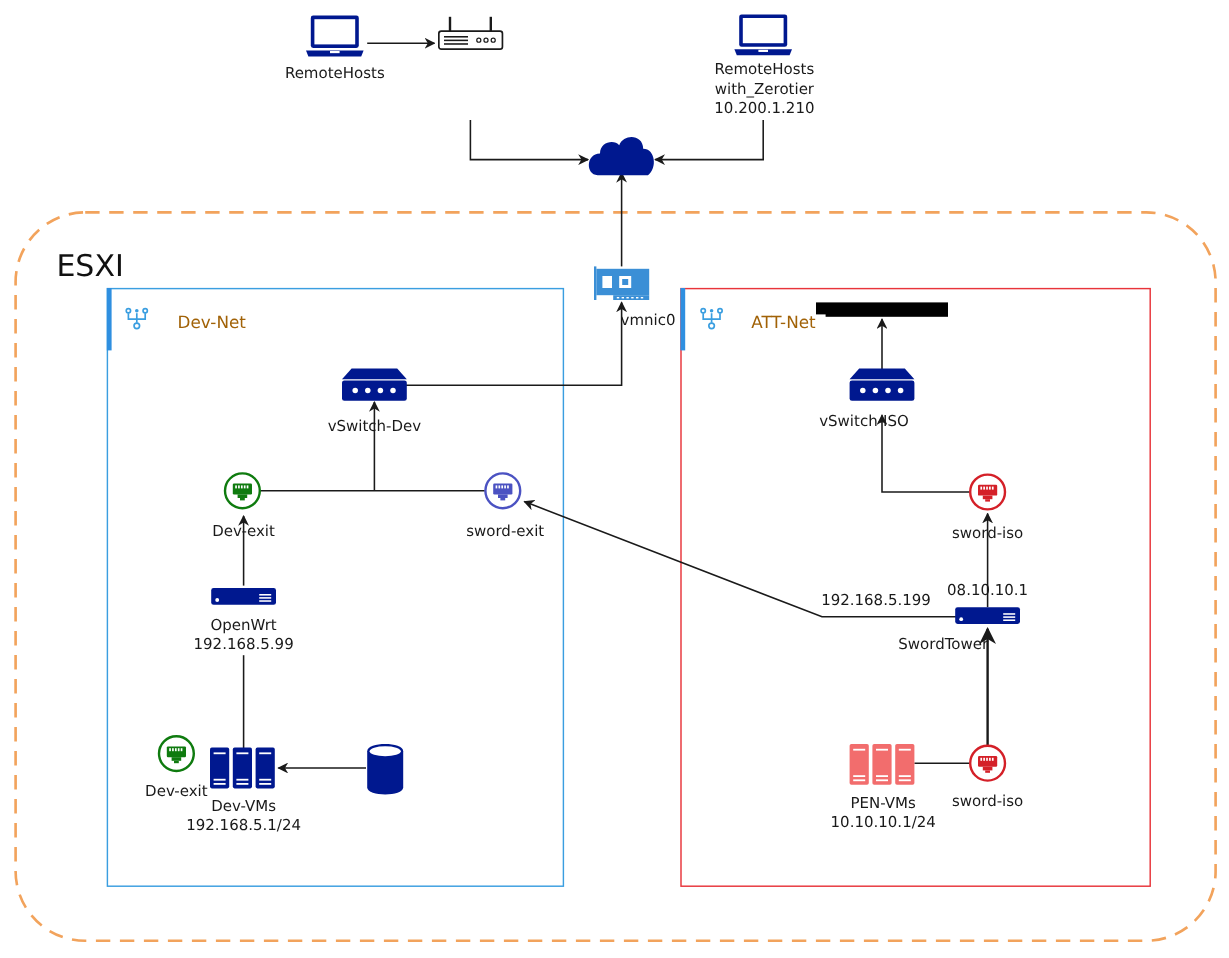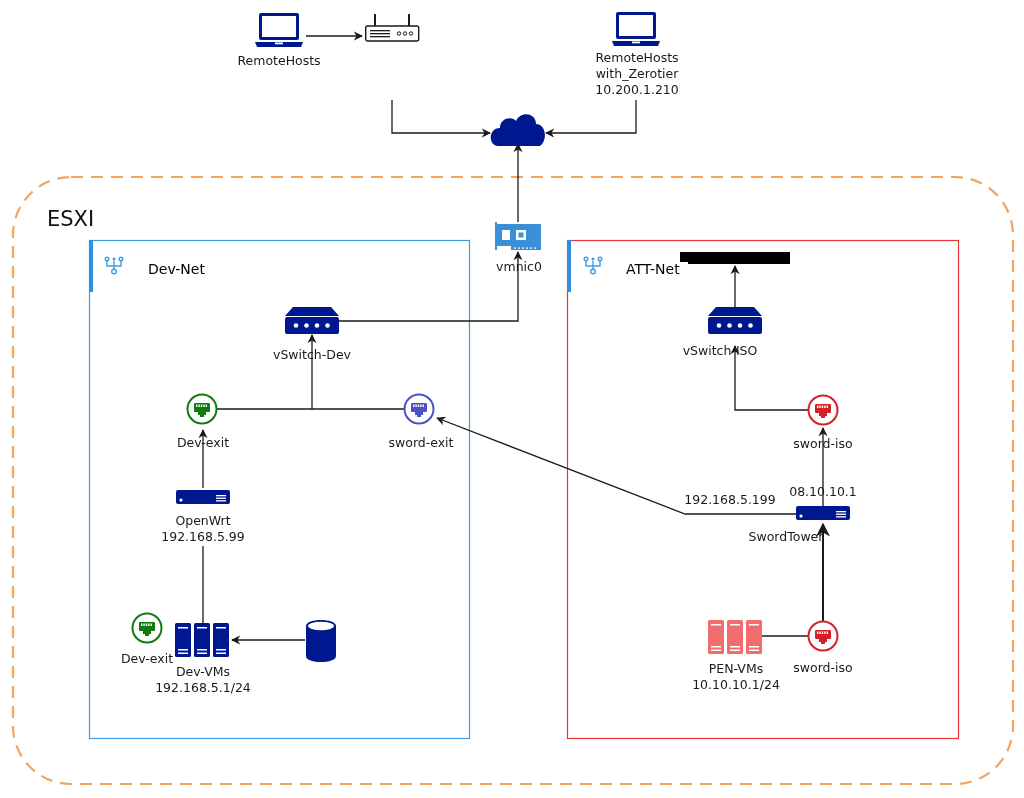--- a/index.html
+++ b/index.html
@@ -1,22 +1,22 @@
 <!DOCTYPE html>
 <html><head>
 <meta charset="utf-8">
 <style>
   html, body { margin:0; padding:0; background:#ffffff; }
   body { width:1024px; height:798px; position:relative; overflow:hidden;
          font-family:"DejaVu Sans", sans-serif; color:#1a1a1a; }
   #stage { position:absolute; left:0; top:0; width:992px; height:798px; }
   .lbl { position:absolute; font-size:12.5px; line-height:16px; text-align:center;
          white-space:nowrap; transform:translateX(-50%); color:#1a1a1a; }
-  .title { position:absolute; font-size:14px; color:#000000;text-align:right; }
-  .esxi { position:absolute; font-size:21px; color:#111; }
+  .title { position:absolute; font-size:14px; color:#a16207;text-align:right; }
+  .esxi { position:absolute; font-size:25px; color:#111; }
 </style>
 </head>
 <body>
 
 <div id="stage">
 
   <svg width="1024" height="798" viewBox="0 0 1024 798" style="position:absolute;left:0;top:0">
     <defs>
       <marker id="arr" viewBox="0 0 10 10" refX="9" refY="5" markerWidth="7" markerHeight="7" orient="auto-start-reverse">
         <path d="M0,0 L10,5 L0,10 L3,5 z" fill="#1a1a1a"></path>
@@ -206,21 +206,21 @@
   <div class="lbl" style="left:279px;top:53px">RemoteHosts</div>
 
 
   <div class="lbl" style="left:637px;top:50px">
     <div>RemoteHosts</div>
     <div>with_Zerotier</div>
     <div>10.200.1.210</div>
   </div>
 
   <div class="esxi" style="left:47px;top:207px">ESXI</div>
-  <div class="lbl" style="left:519px;top:259px;background:transparent">vmnic0</div>
+  <div class="lbl" style="left:540px;top:259px;background:transparent">vmnic0</div>
 
   <div class="title" style="left:148px;top:261px">Dev-Net</div>
   <div class="title" style="left:626px;top:261px">ATT-Net</div>
 
   <div class="lbl" style="left:312px;top:347px">vSwitch-Dev</div>
   <div class="lbl" style="left:203px;top:435px">Dev-exit</div>
   <div class="lbl" style="left:421px;top:435px">sword-exit</div>
 
   <div class="lbl" style="left:203px;top:513px">
     <div>OpenWrt</div>

